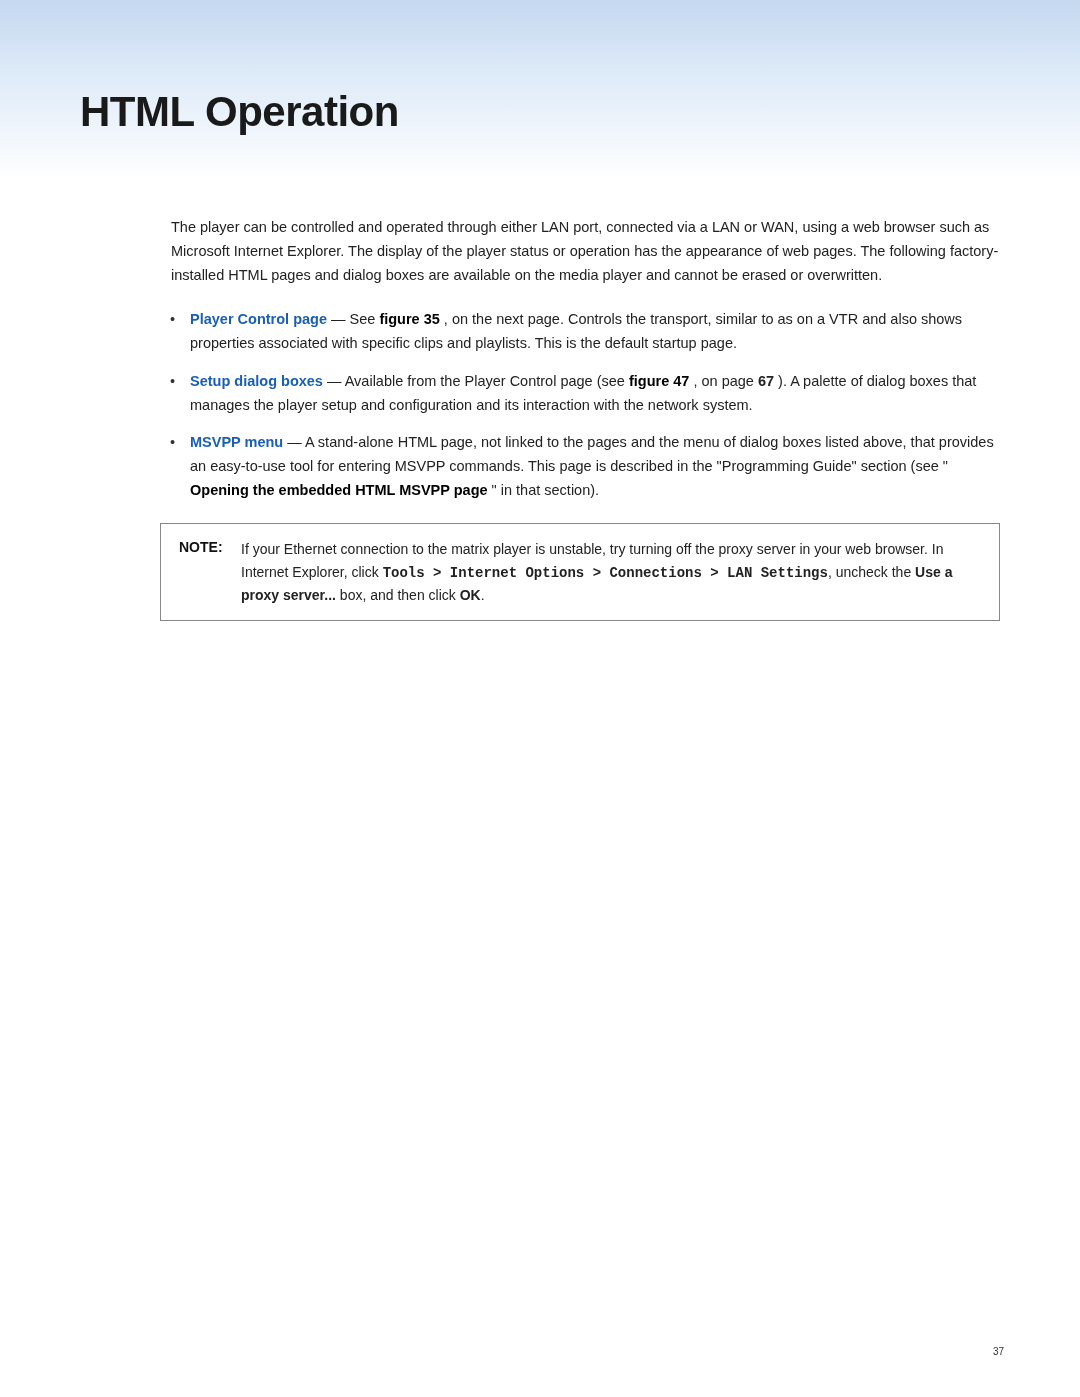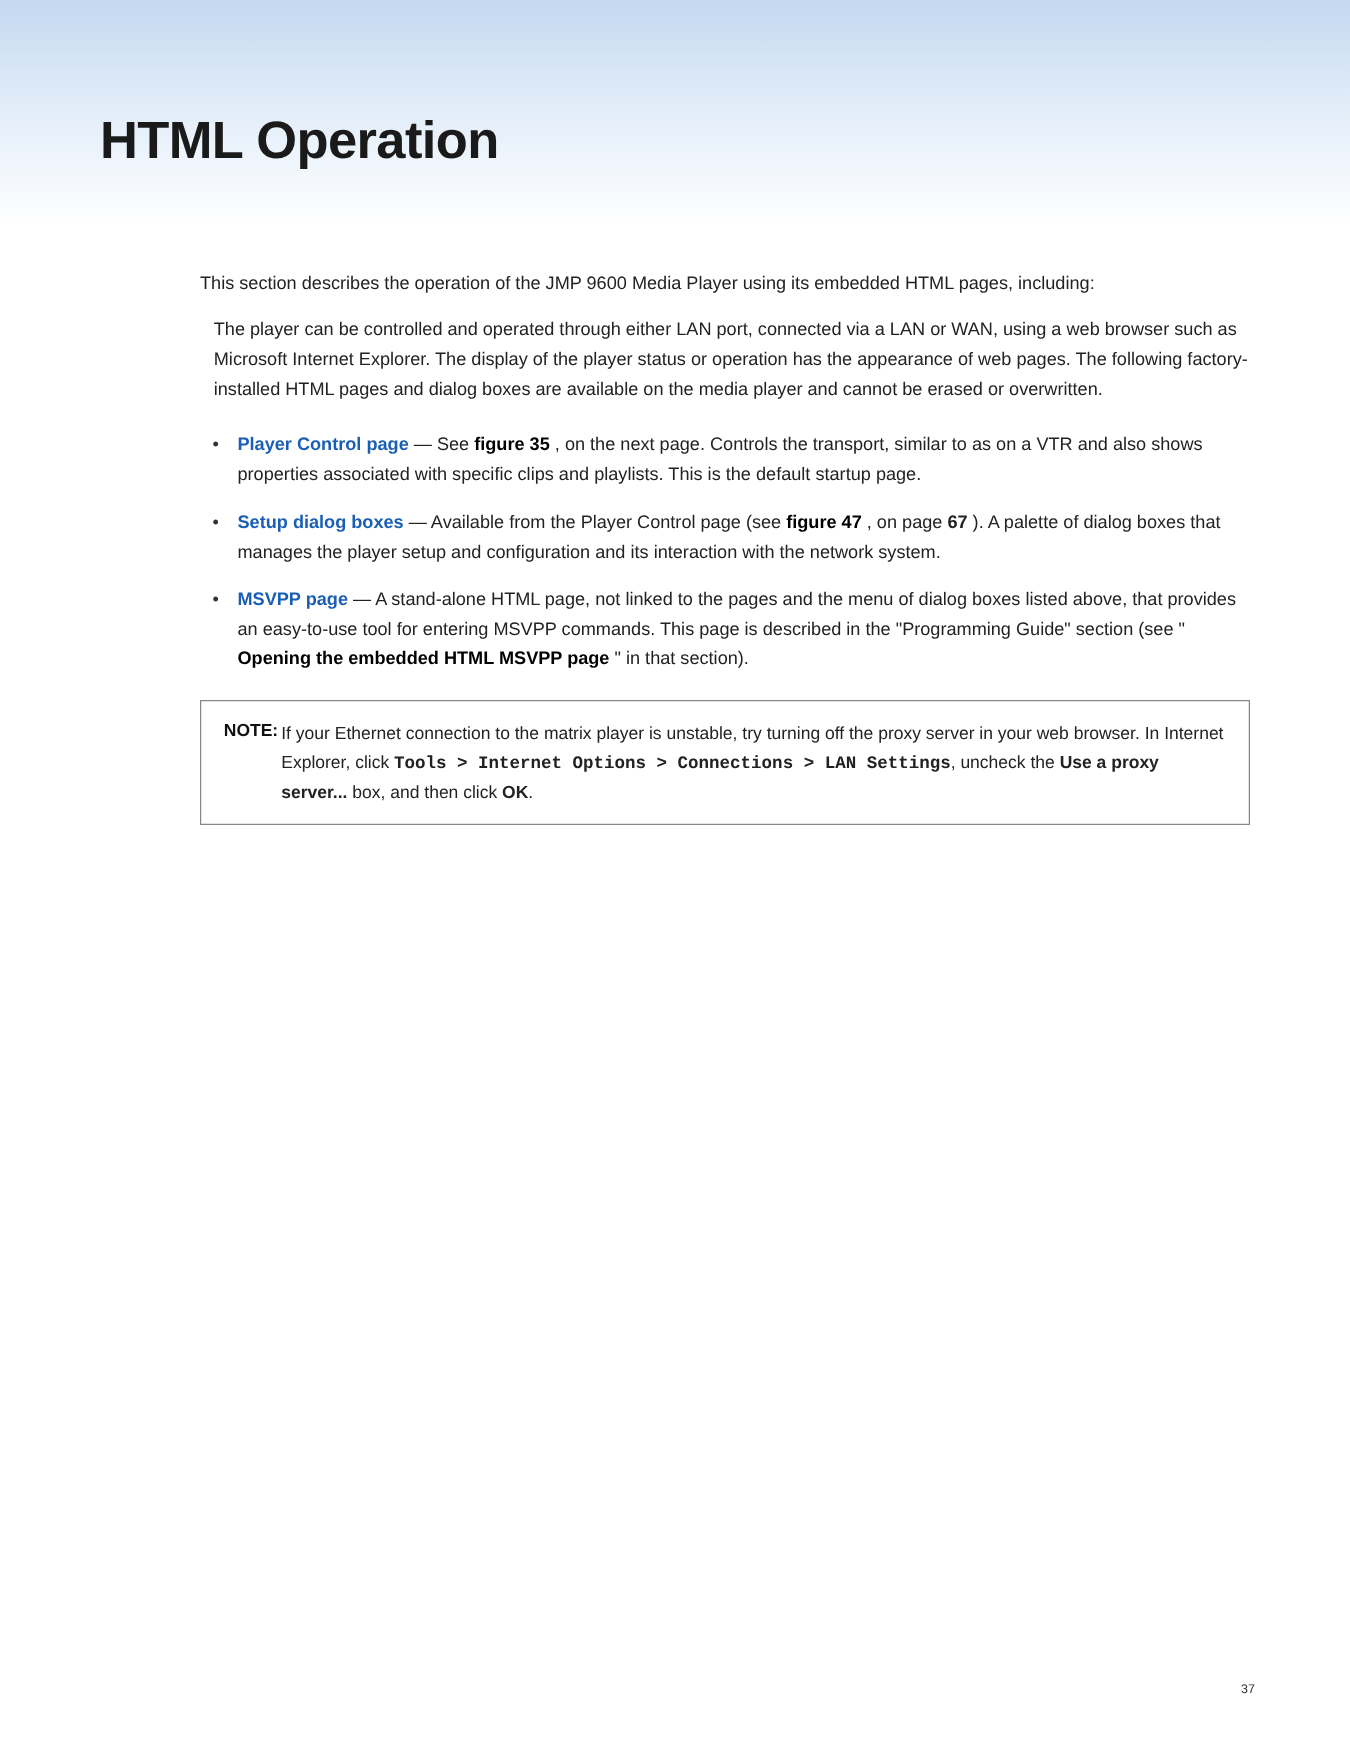--- a/index.html
+++ b/index.html
@@ -127,21 +127,21 @@
 
     .detail-list li .bold-inline {
       font-weight: bold;
     }
 
     .note-box {
       border: 1.5px solid #888;
       padding: 14px 18px;
       margin-top: 10px;
       display: flex;
-      gap: 0;
+      gap: 16px;
       align-items: flex-start;
       background: #fff;
       justify-content: center;
     }
 
     .note-label {
       font-weight: 900;
       font-size: 14px;
       color: #111;
       white-space: nowrap;
@@ -172,42 +172,41 @@
 </head>
 <body>
 
 <div class="top-gradient"></div>
 
 <div class="page-wrapper">
   <h1 class="page-title">HTML Operation</h1>
 
   <div class="content-area">
 
-    <p class="intro-text">This section describes the operation of the JMP 9600 Media Player using its embedded HTML pages, including:</p>
 
 
     <p class="body-text">The player can be controlled and operated through either LAN port, connected via a LAN or WAN, using a web browser such as Microsoft Internet Explorer. The display of the player status or operation has the appearance of web pages. The following factory-installed HTML pages and dialog boxes are available on the media player and cannot be erased or overwritten.</p>
 
     <ul class="detail-list">
       <li>
         <span class="term">Player Control page</span>
         <span> — See </span>
         <a class="fig-link" href="#">figure 35</a>
         <span>, on the next page. Controls the transport, similar to as on a VTR and also shows properties associated with specific clips and playlists. This is the default startup page.</span>
       </li>
       <li>
         <span class="term">Setup dialog boxes</span>
         <span> — Available from the Player Control page (see </span>
         <a class="fig-link" href="#">figure 47</a>
         <span>, on page </span>
         <span class="bold-inline">67</span>
         <span>). A palette of dialog boxes that manages the player setup and configuration and its interaction with the network system.</span>
       </li>
       <li>
-        <span class="term">MSVPP page</span>
+        <span class="term">MSVPP menu</span>
         <span> — A stand-alone HTML page, not linked to the pages and the menu of dialog boxes listed above, that provides an easy-to-use tool for entering MSVPP commands. This page is described in the "Programming Guide" section (see "</span>
         <a class="fig-link" href="#">Opening the embedded HTML MSVPP page</a>
         <span>" in that section).</span>
       </li>
     </ul>
 
     <div class="note-box">
       <span class="note-label">NOTE:</span>
       <span class="note-content">
         If your Ethernet connection to the matrix player is unstable, try turning off the proxy server in your web browser. In Internet Explorer, click <span class="mono">Tools &gt; Internet Options &gt; Connections &gt; LAN Settings</span>, uncheck the <strong>Use a proxy server...</strong> box, and then click <strong>OK</strong>.

